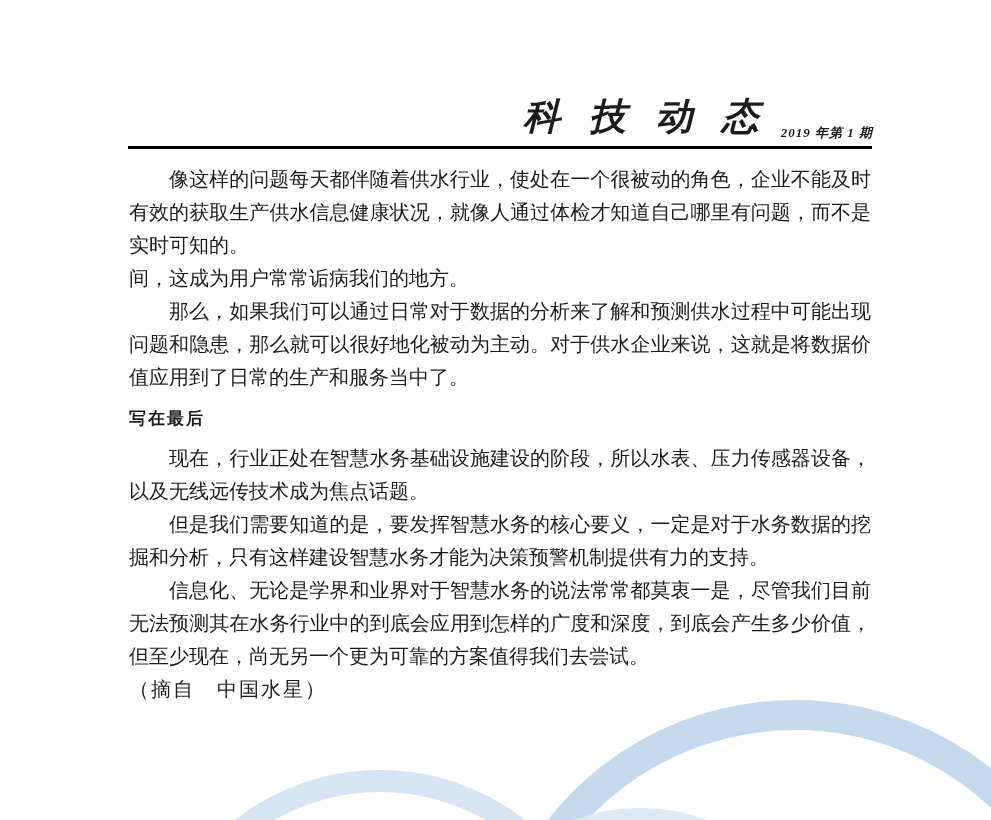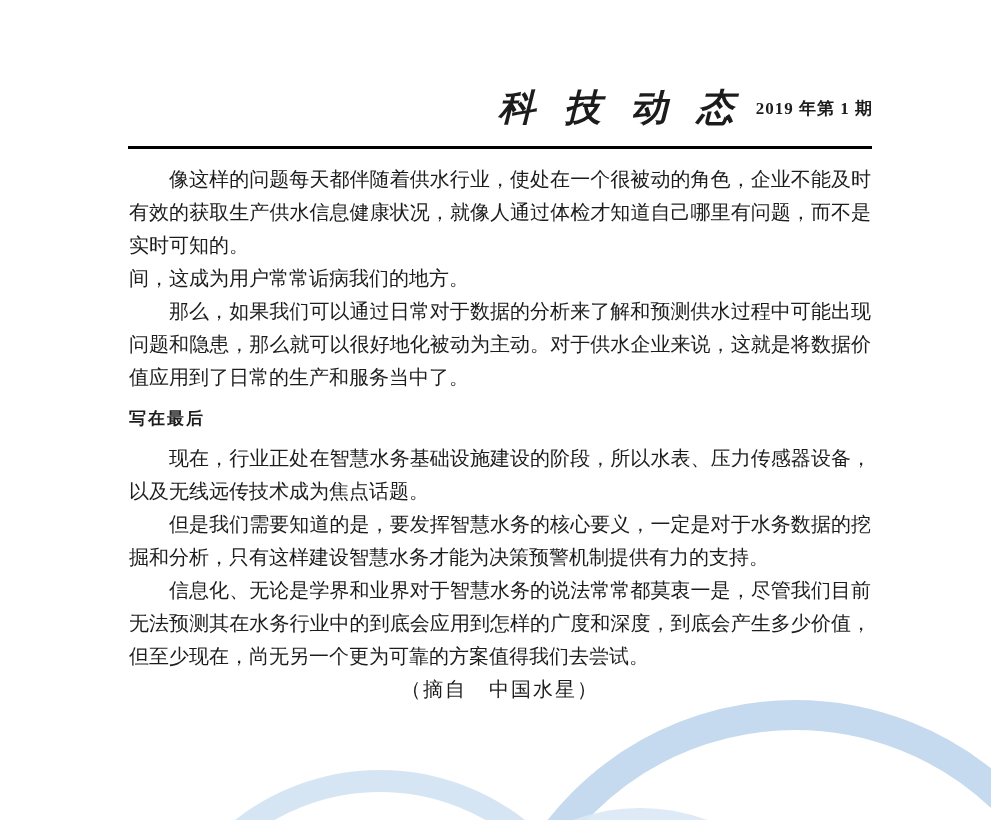--- a/index.html
+++ b/index.html
@@ -31,51 +31,51 @@
     border:22px solid var(--watermark-light);
     opacity:.85;
   }
   .wm-ring.small{
     left:445px;top:808px;width:390px;height:390px;
     border:26px solid var(--watermark-lighter);
     opacity:.9;
   }
   
   .masthead{
-    position:absolute;top:83px;right:118px;z-index:1;
-    display:flex;align-items:center;gap:12px;
+    position:absolute;top:92px;right:118px;z-index:1;
+    display:flex;align-items:flex-end;gap:12px;
     white-space:nowrap;
   }
   .journal-name{
     font-size:37px;font-weight:bold;font-style:italic;
     letter-spacing:10px;
   }
   .issue-label{
-    font-size:17px;font-weight:bold;
+    font-size:13px;font-weight:bold;font-style:italic;
     letter-spacing:1px;
   }
   .masthead-rule{
     position:absolute;top:146px;left:128px;width:744px;height:3px;
     background:var(--rule);z-index:1;
   }
   
   .content{
     position:absolute;left:129px;top:163px;width:742px;z-index:1;
     font-size:20px;line-height:33px;
     text-align:justify;text-justify:inter-ideograph;
   }
   .para{margin:0;text-indent:2em;}
   .para.continuation{text-indent:0;}
   .section-heading{
     margin:11px 0 9px 0;
     font-size:17px;font-weight:bold;line-height:28px;
     text-indent:0;letter-spacing:2px;
   }
   .attribution{
-    margin:0;text-align:center;text-indent:0;letter-spacing:2px;
+    margin:0;text-align:left;text-indent:0;letter-spacing:2px;
   }
 </style>
 </head>
 <body>
 
 <div class="page">
 
   <div class="watermark">
     <div class="wm-ring big"></div>
     <div class="wm-ring left"></div>

